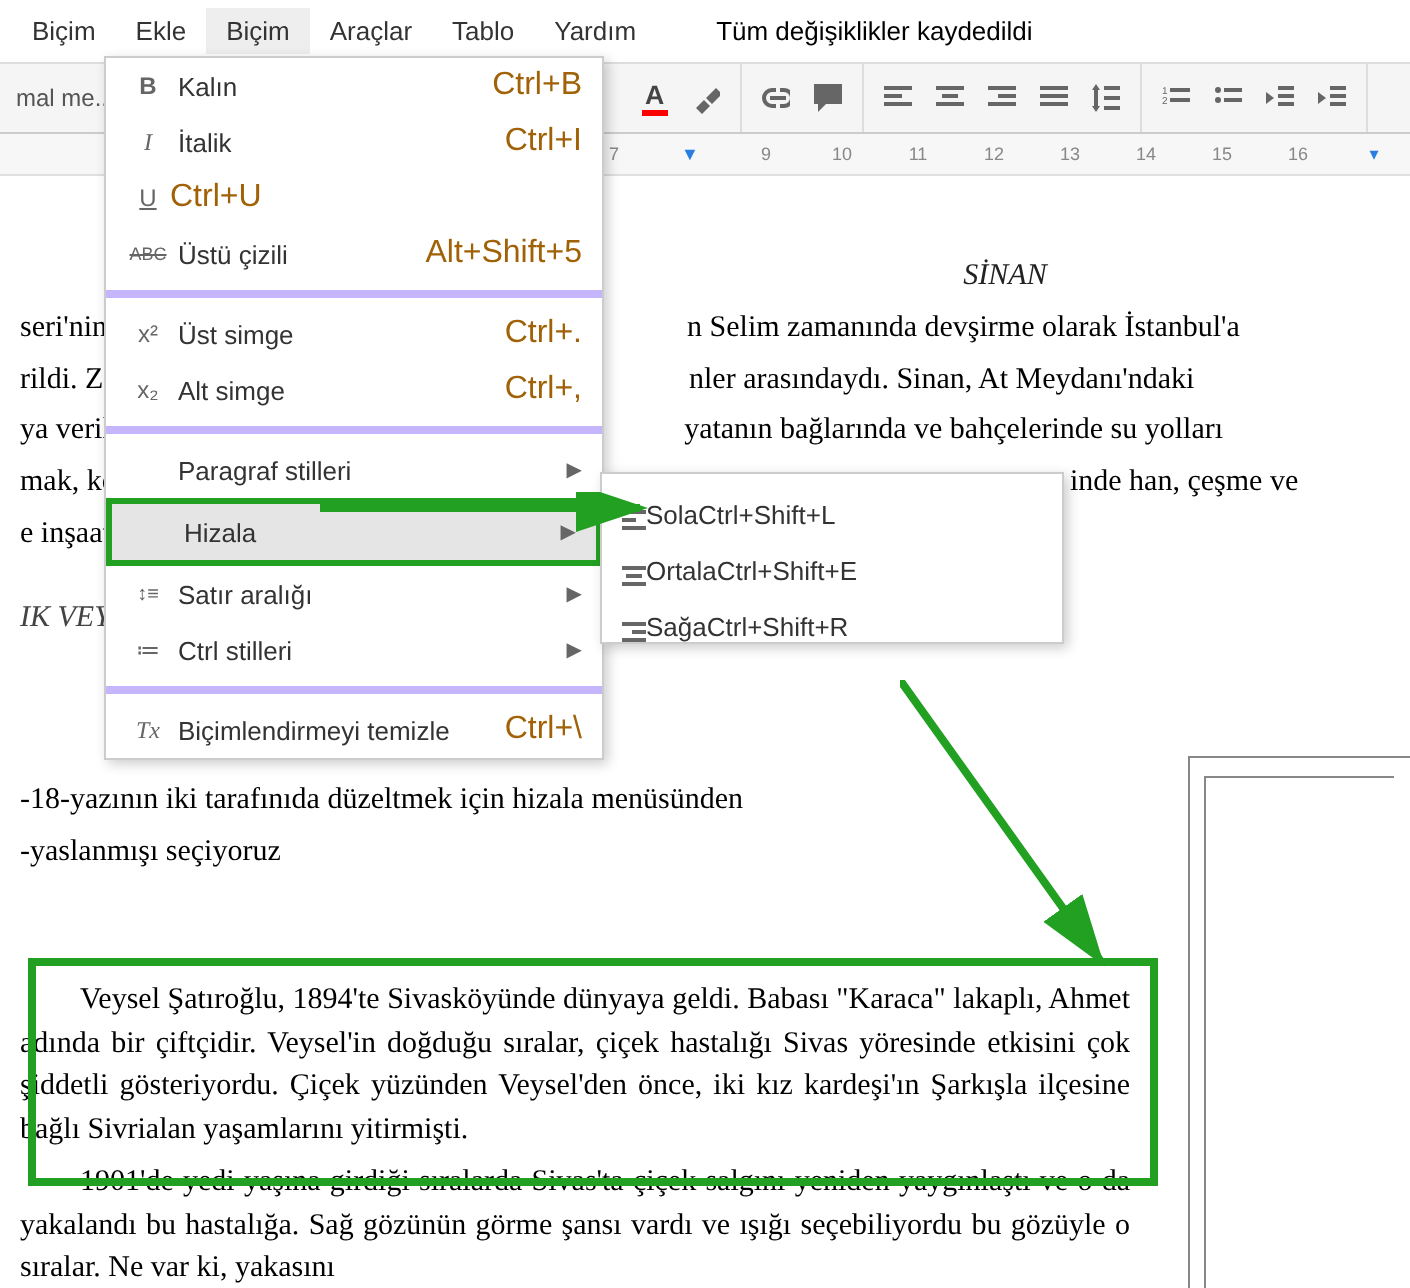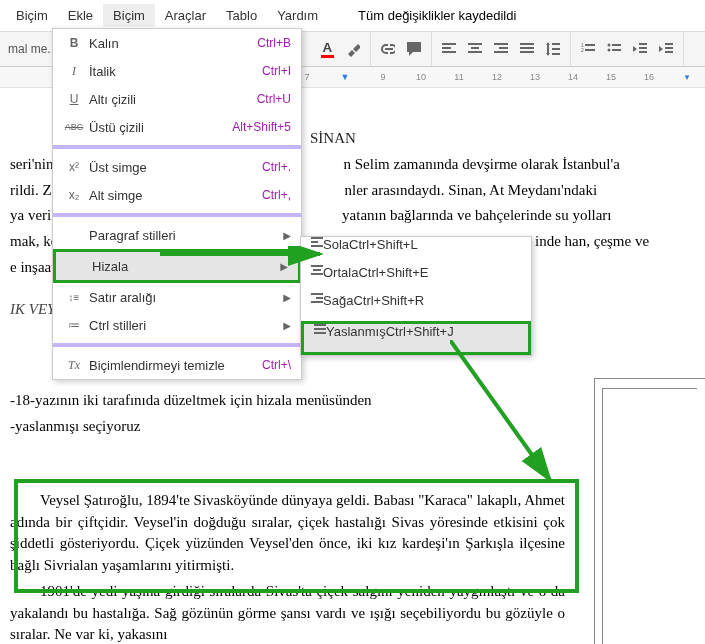--- a/index.html
+++ b/index.html
@@ -9,32 +9,32 @@
   .savemsg{margin-left:20px;color:#000000}
   .toolbar{display:flex;align-items:center;height:34px;border-bottom:1px solid #ccc;padding:0 4px;background:#f5f5f5}
   .toolbar .seg{display:flex;align-items:center;padding:0 4px;border-right:1px solid #ddd;height:100%}
   .toolbar button{border:0;background:none;width:26px;height:26px;display:flex;align-items:center;justify-content:center;cursor:pointer;color:#444}
   svg{display:block}
   .dropdown{position:absolute;top:28px;left:52px;width:248px;background:#fff;border:1px solid #ccc;box-shadow:2px 2px 6px rgba(0,0,0,.2);z-index:10}
   .dropdown .item{display:flex;align-items:center;height:28px;padding:0 10px;color:#333}
   .dropdown .item.sep{border-top:4px solid #c4b5fd;margin-top:4px;padding-top:4px}
   .dropdown .ico{width:22px;text-align:center;font-size:12px;color:#666}
   .dropdown .lab{flex:1;padding-left:4px}
-  .dropdown .sc{color:#a21caf;font-size:12px}
+  .dropdown .sc{color:#a16207;font-size:16px}
   .dropdown .arrow{color:#666;font-size:10px}
   .submenu{position:absolute;top:236px;left:300px;width:230px;background:#fff;border:1px solid #ccc;box-shadow:2px 2px 6px rgba(0,0,0,.2);z-index:10}
-  .submenu .item{display:flex;align-items:flex-start;height:28px;padding:0 10px}
+  .submenu .item{display:flex;align-items:flex-end;height:28px;padding:0 10px}
   .hl{background:#e5e5e5}
   .boxed{border:3px solid #22a022}
   .ruler{height:20px;background:#f7f7f7;border-bottom:1px solid #e0e0e0;font-size:9px;color:#888;display:flex;align-items:center;overflow:hidden}
   .ruler span{width:38px;text-align:center;flex-shrink:0}
   .doc{position:relative;padding:40px 10px 10px 10px}
   .page{font-family:'Times New Roman',serif;font-size:15px;line-height:1.45;color:#000}
   .page p{margin:0 0 4px 0;max-width:680px}
-  .title{color:#222}
+  .title{font-style:italic;text-align:center;color:#222}
   .instr{margin-top:70px}
   .just{text-align:justify}
   .docframe{position:absolute;top:290px;right:0;width:110px;height:350px;border-left:1px solid #888;border-top:1px solid #888}
   .docframe2{position:absolute;top:300px;right:8px;width:94px;height:340px;border-left:1px solid #888;border-top:1px solid #888}
   .bigbox{position:absolute;top:479px;left:14px;width:557px;height:106px;border:4px solid #22a022;z-index:5;pointer-events:none}
   .arrow-svg{position:absolute;z-index:20;pointer-events:none}
 </style>
 </head>
 <body>
 
@@ -154,21 +154,20 @@
       <span class="lab">Kalın</span>
       <span class="sc">Ctrl+B</span>
     </div>
   <div class="item">
       <span class="ico" style="font-style:italic;font-family:serif">I</span>
       <span class="lab">İtalik</span>
       <span class="sc">Ctrl+I</span>
     </div>
   <div class="item">
       <span class="ico" style="text-decoration:underline">U</span>
-      <span class="lab">Altı çizili</span>
       <span class="sc">Ctrl+U</span>
     </div>
   <div class="item">
       <span class="ico" style="text-decoration:line-through;font-size:9px">ABC</span>
       <span class="lab">Üstü çizili</span>
       <span class="sc">Alt+Shift+5</span>
     </div>
   <div class="item sep">
       <span class="ico">x²</span>
       <span class="lab">Üst simge</span>
@@ -226,29 +225,20 @@
       <span class="sc">Ctrl+Shift+E</span>
     </div>
   <div class="item">
       <span class="ico">
         <svg width="12" height="10">
           <path d="M0 0h12v2H0zM5 4h7v2H5zM0 8h12v2H0z" fill="#666"></path>
         </svg>
       </span>
       <span class="lab">Sağa</span>
       <span class="sc">Ctrl+Shift+R</span>
-    </div>
-  <div class="item hl boxed">
-      <span class="ico">
-        <svg width="12" height="10">
-          <path d="M0 0h12v2H0zM0 4h12v2H0zM0 8h12v2H0z" fill="#666"></path>
-        </svg>
-      </span>
-      <span class="lab">Yaslanmış</span>
-      <span class="sc">Ctrl+Shift+J</span>
     </div>
 </div>
 
 <div class="doc">
   <div class="page">
     <p class="title" style="margin-left:300px">SİNAN</p>
     <p><span>seri'nin</span><span style="display:inline-block;width:290px"></span><span>n Selim zamanında devşirme olarak İstanbul'a</span></p>
     <p><span>rildi. Zel</span><span style="display:inline-block;width:282px"></span><span>nler arasındaydı. Sinan, At Meydanı'ndaki</span></p>
     <p><span>ya verile</span><span style="display:inline-block;width:280px"></span><span>yatanın bağlarında ve bahçelerinde su yolları</span></p>
     <p><span>mak, ken</span><span style="display:inline-block;width:470px"></span><span>inde han, çeşme ve</span></p>

